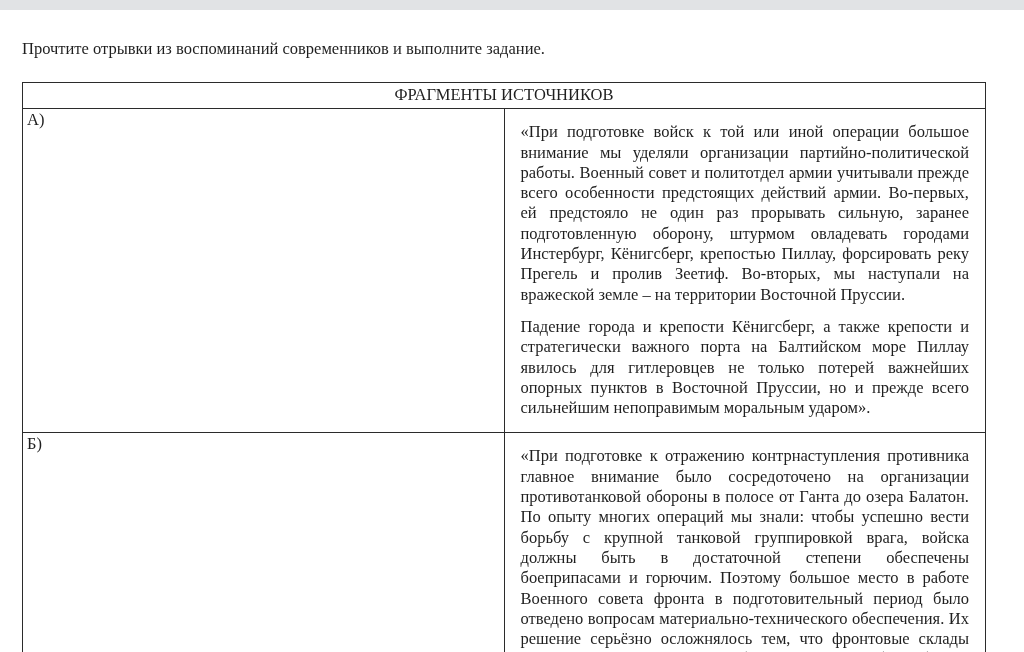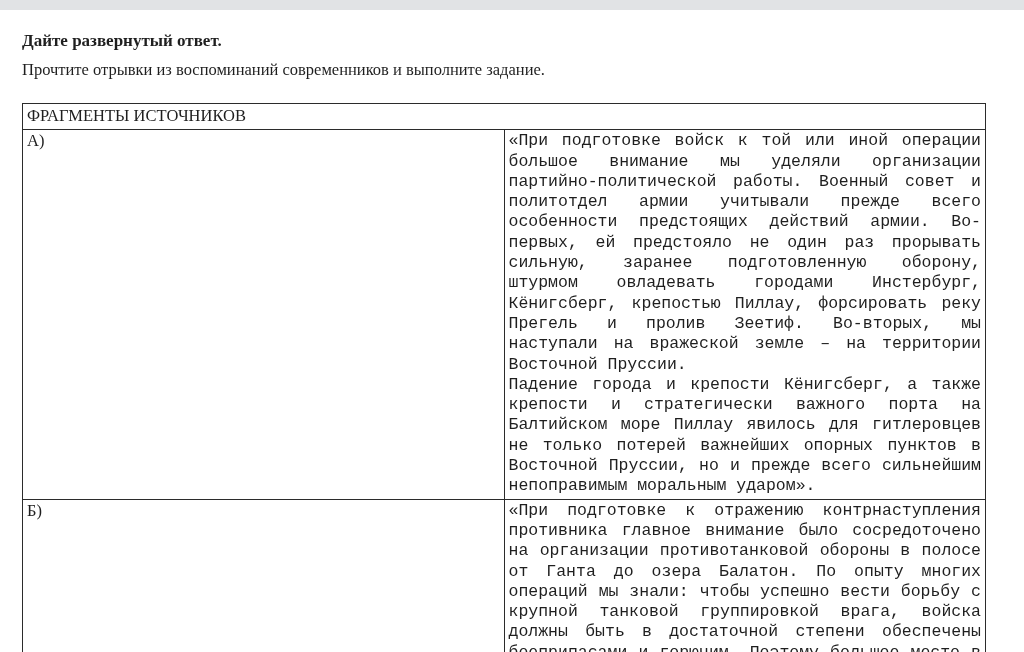--- a/index.html
+++ b/index.html
@@ -40,43 +40,42 @@
   }
   table.sources td {
     border: 1px solid #2b2b2b;
     vertical-align: top;
     font-size: 16.5px;
     line-height: 20.3px;
   }
   td.thead {
     padding: 2px 4px 3px 4px;
     font-size: 17px;
+    text-align: center;
   }
   td.lbl {
     width: 40px;
     padding: 1px 4px;
   }
   td.txt {
     padding: 1px 4px 2px 4px;
     text-align: justify;
   }
   td.txt p, .question p {
-    margin: 0;
+    margin: 12px;
     padding: 0;
-    font-family: Liberation Mono, monospace;
   }
 </style>
 </head>
 <body>
 
 <div class="topbar"></div>
 
 <div class="page">
 
-  <div class="title">Дайте развернутый ответ.</div>
 
   <div class="intro">Прочтите отрывки из воспоминаний современников и выполните задание.</div>
 
   <table class="sources">
     <tbody>
       <tr>
         <td class="thead" colspan="2">ФРАГМЕНТЫ ИСТОЧНИКОВ</td>
       </tr>
       <tr>
         <td class="lbl">А)</td>

